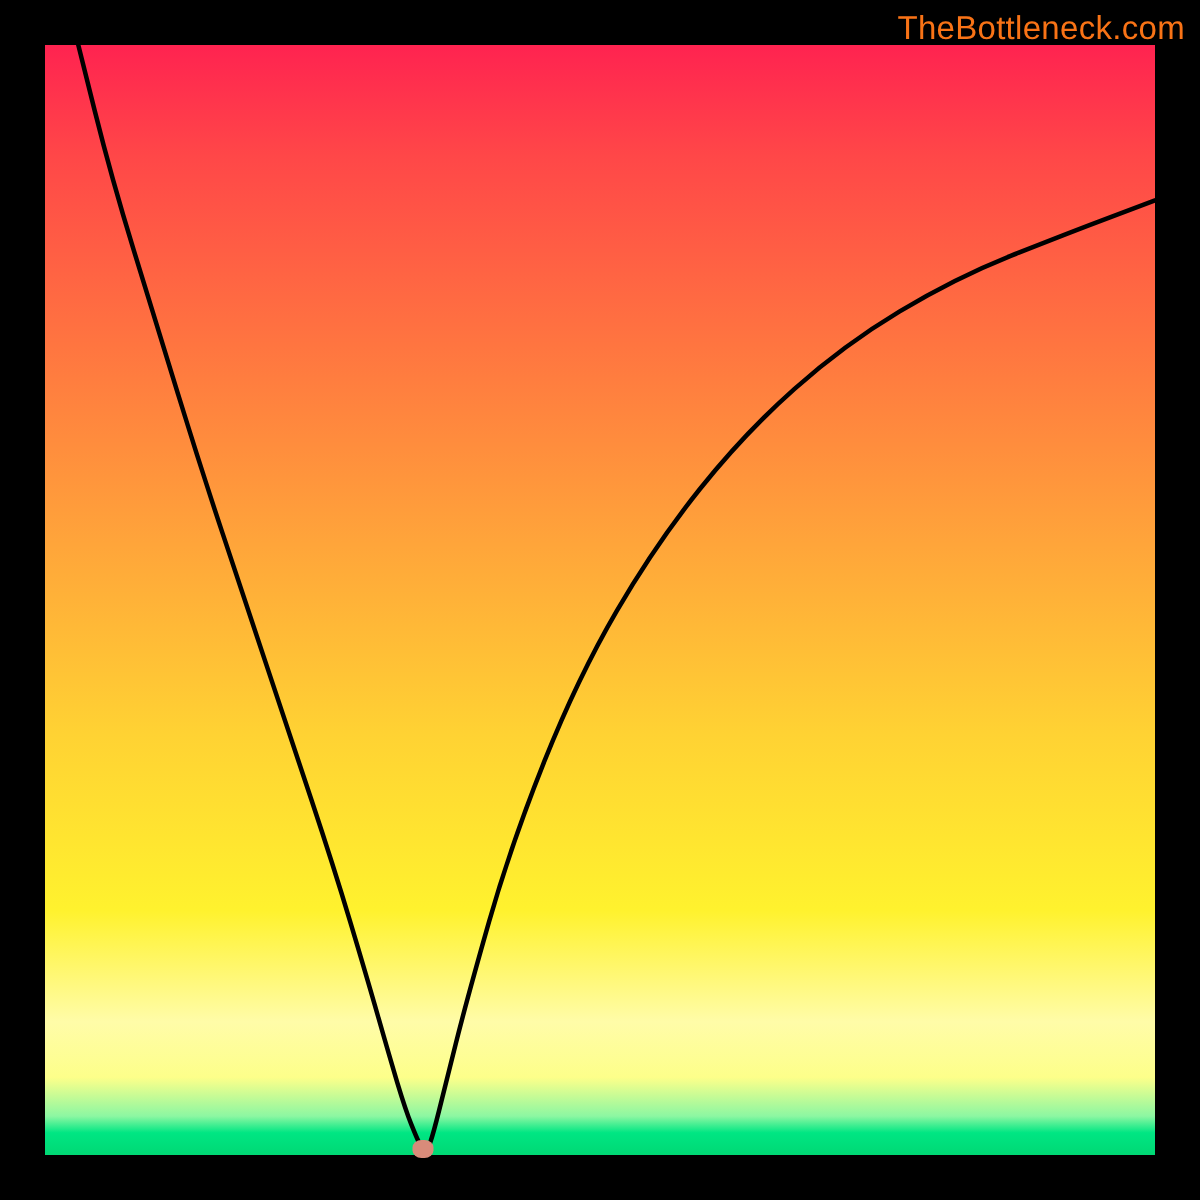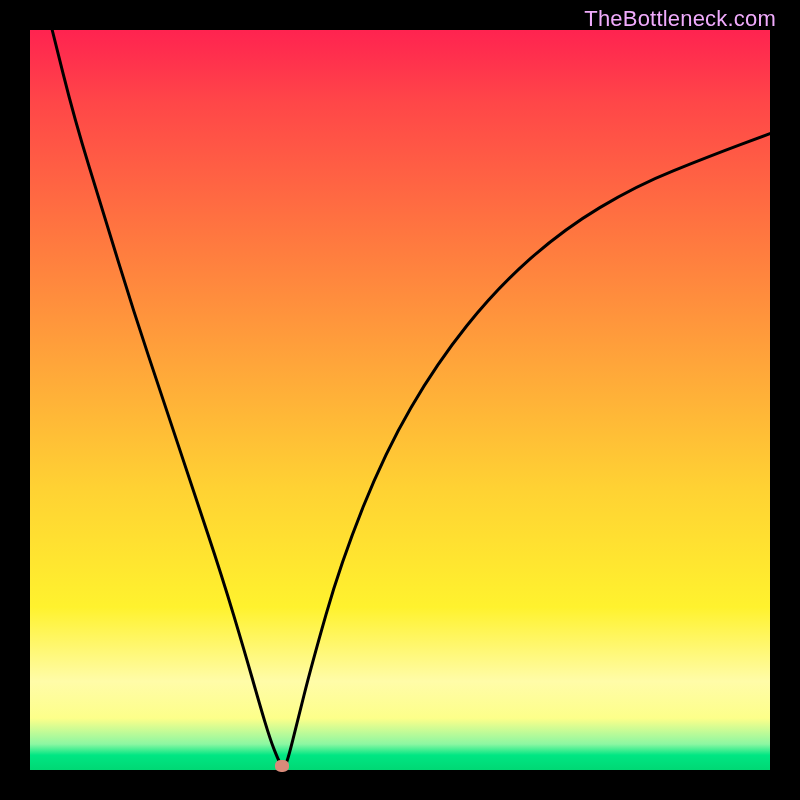--- a/index.html
+++ b/index.html
@@ -35,22 +35,22 @@
       #fffca8 88%,
       #fdff8a 93%,
       #8cf7a2 96.5%,
       #00e683 98%,
       #00d874 100%
     );
   }
   .watermark {
     position: absolute;
     top: 6px;
-    right: 24px;
-    color: #f0abfc;
+    right: 10px;
+    color: #f97316;
     font-size: 22px;
     font-family: Arial, sans-serif;
     letter-spacing: 0.2px;
     user-select: none;
   }
   svg.curve {
     position: absolute;
     left: 0;
     top: 0;
     width: 740px;

